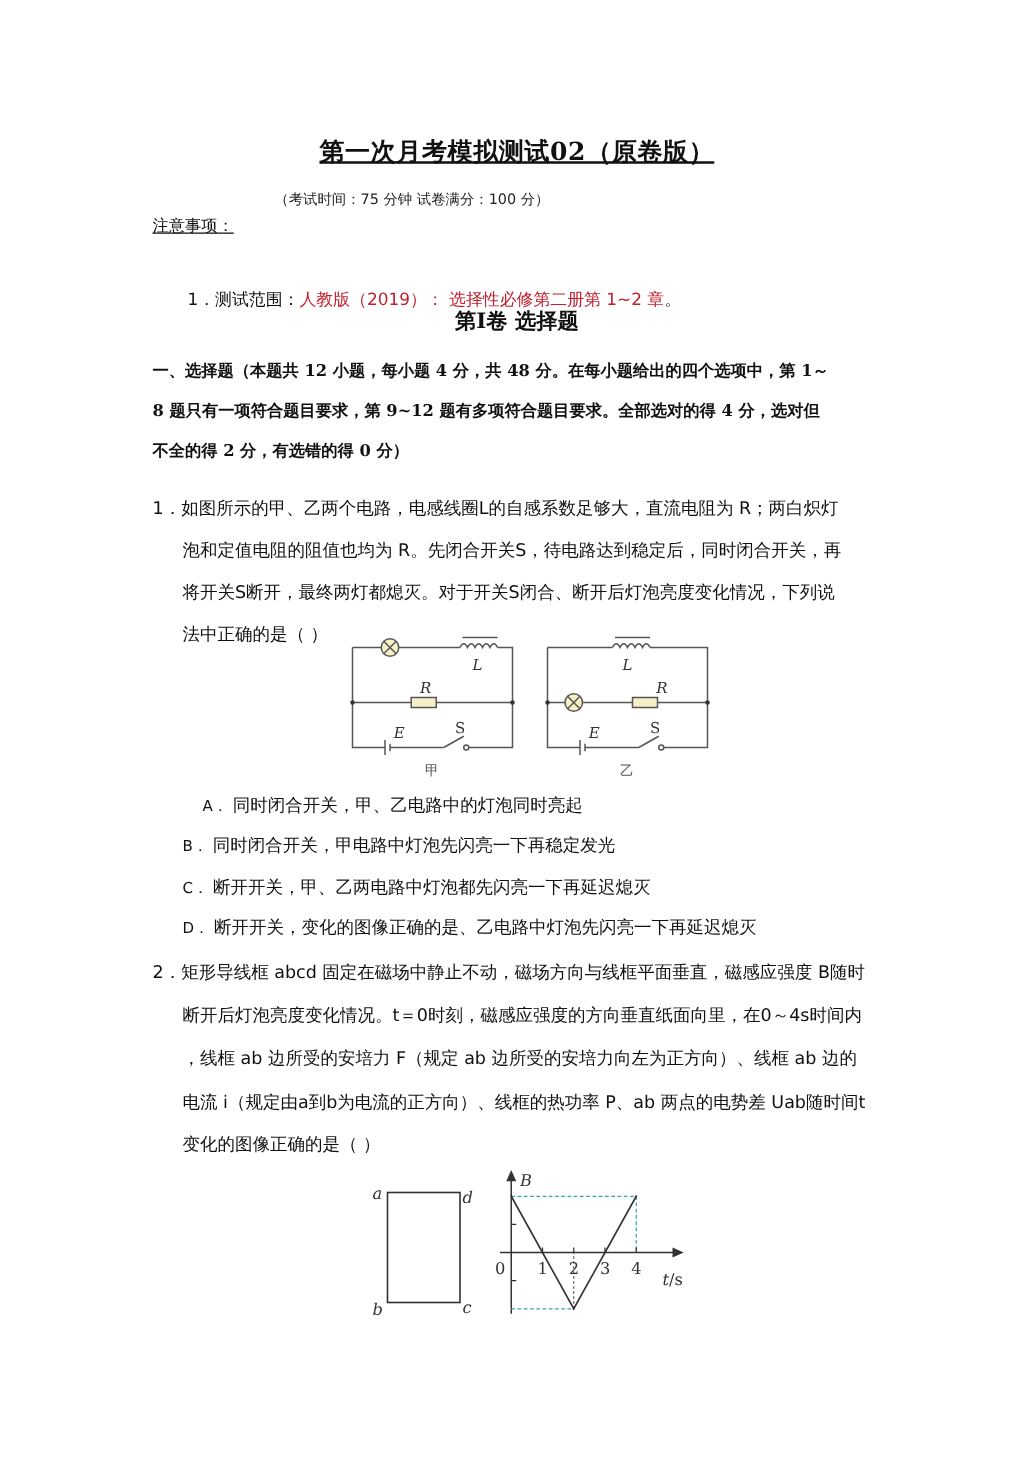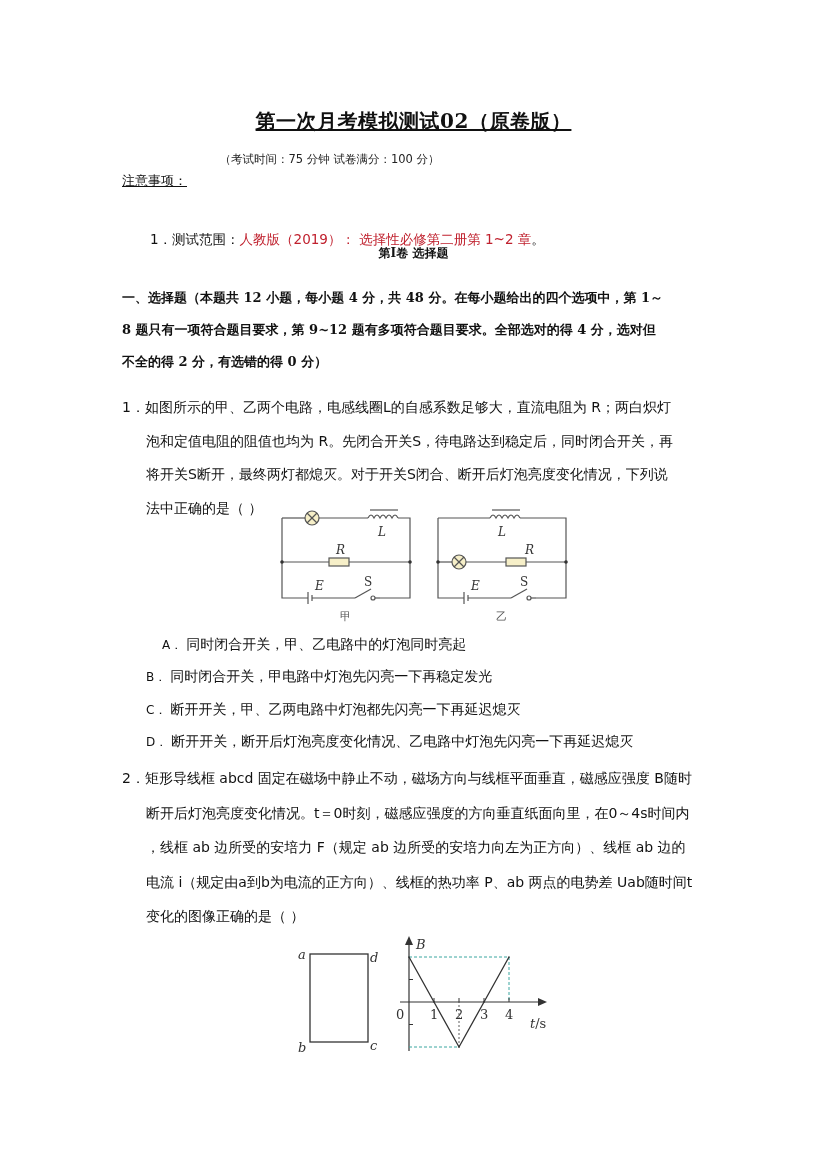--- a/index.html
+++ b/index.html
@@ -6,21 +6,21 @@
   body { width: 827px; height: 1169px; position: relative; overflow: hidden;
          font-family: "DejaVu Sans", sans-serif; color: #111; }
   .abs { position: absolute; white-space: nowrap; }
   .title { left: 0; width: 827px; top: 108px; text-align: center; font-family: "DejaVu Serif", serif;
            font-weight: bold; font-size: 20px; letter-spacing: 0.5px; text-decoration: underline; }
   .subtitle { left: 0; width: 659px; top: 152px; text-align: center; font-size: 11.5px; color: #222; }
   .notice { left: 122px; top: 172px; font-size: 13px; text-decoration: underline; }
   .scope { left: 150px; top: 212px; font-size: 13.5px; margin-top: 19px; }
   .scope .red { color: #c0212e; }
   .section { left: 0; width: 827px; top: 245px; text-align: center; font-family: "DejaVu Serif", serif;
-             font-weight: bold; font-size: 12px; }
+             font-weight: bold; font-size: 17px; }
   .para { left: 122px; font-size: 13px; line-height: 32px; white-space: nowrap; }
   .bold { font-weight: bold; font-family: "DejaVu Serif", serif; }
   .q { left: 122px; font-size: 14px; line-height: 33.5px; }
   .q .indent { padding-left: 24px; }
   .opt { left: 146px; font-size: 14px; }
   .opt .lbl { font-size: 12px; margin-right: 4px; }
   svg text { font-family: "DejaVu Serif", serif; }
 </style>
 </head>
 <body>
@@ -102,21 +102,21 @@
   <text x="228" y="38" font-size="12" font-style="italic" fill="#333">L</text>
   <text x="255" y="56" font-size="12" font-style="italic" fill="#333">R</text>
   <text x="201" y="92" font-size="12" font-style="italic" fill="#333">E</text>
   <text x="250" y="88" font-size="12" fill="#333">S</text>
   <text x="226" y="122" font-size="11" fill="#555">乙</text>
 </svg>
 
 <div class="abs opt" style="top:636px;margin-left:16px;"><span class="lbl">A．</span><span>同时闭合开关，甲、乙电路中的灯泡同时亮起</span></div>
 <div class="abs opt" style="top:668px;"><span class="lbl">B．</span><span>同时闭合开关，甲电路中灯泡先闪亮一下再稳定发光</span></div>
 <div class="abs opt" style="top:701px;"><span class="lbl">C．</span><span>断开开关，甲、乙两电路中灯泡都先闪亮一下再延迟熄灭</span></div>
-<div class="abs opt" style="top:733px;"><span class="lbl">D．</span><span>断开开关，断开后灯泡亮度变化情况、乙电路中灯泡先闪亮一下再延迟熄灭</span></div>
+<div class="abs opt" style="top:733px;"><span class="lbl">D．</span><span>断开开关，变化的图像正确的是、乙电路中灯泡先闪亮一下再延迟熄灭</span></div>
 
 <div class="abs q" style="top:761px; line-height:34.5px;">
   <div><span>2．</span><span>矩形导线框 abcd 固定在磁场中静止不动，磁场方向与线框平面垂直，磁感应强度 B随时</span></div>
   <div class="indent">断开后灯泡亮度变化情况。t＝0时刻，磁感应强度的方向垂直纸面向里，在0～4s时间内</div>
   <div class="indent">，线框 ab 边所受的安培力 F（规定 ab 边所受的安培力向左为正方向）、线框 ab 边的</div>
   <div class="indent">电流 i（规定由a到b为电流的正方向）、线框的热功率 P、ab 两点的电势差 Uab随时间t</div>
   <div class="indent">变化的图像正确的是（     ）</div>
 </div>
 
 <svg class="abs" style="left:290px; top:935px;" width="100" height="125">

